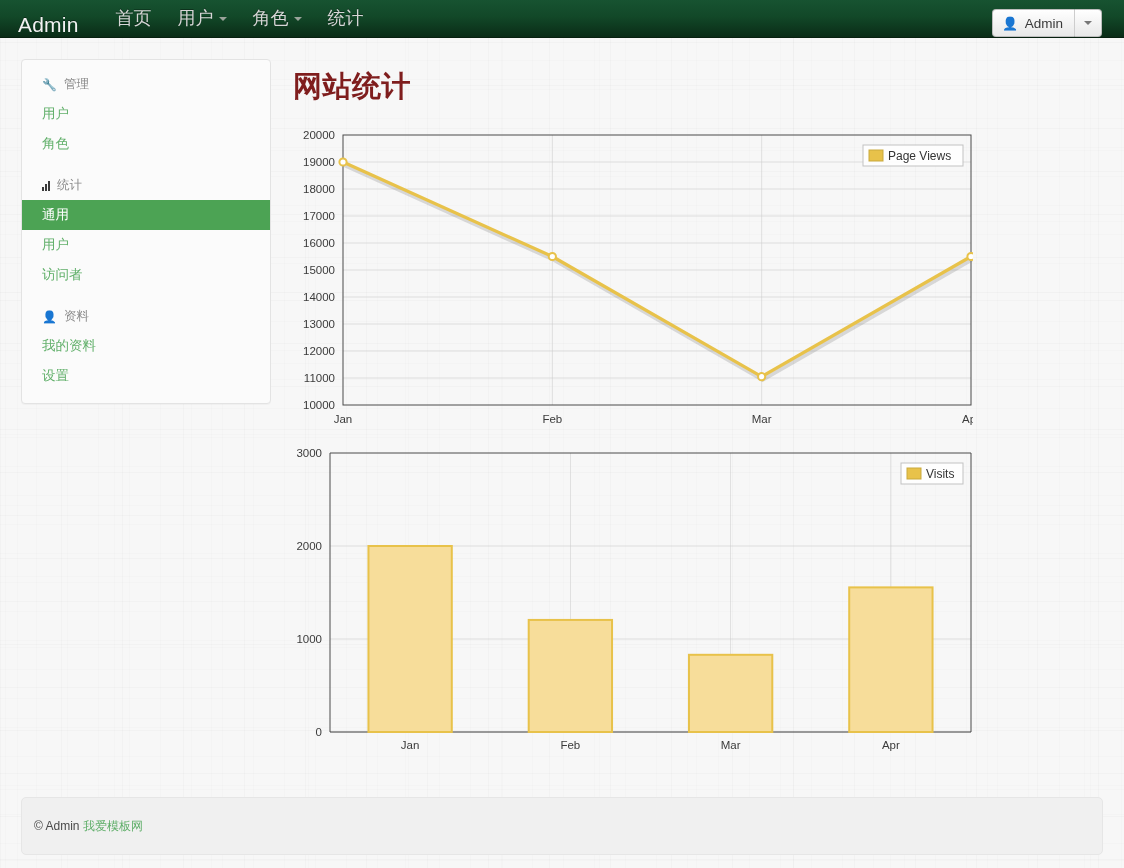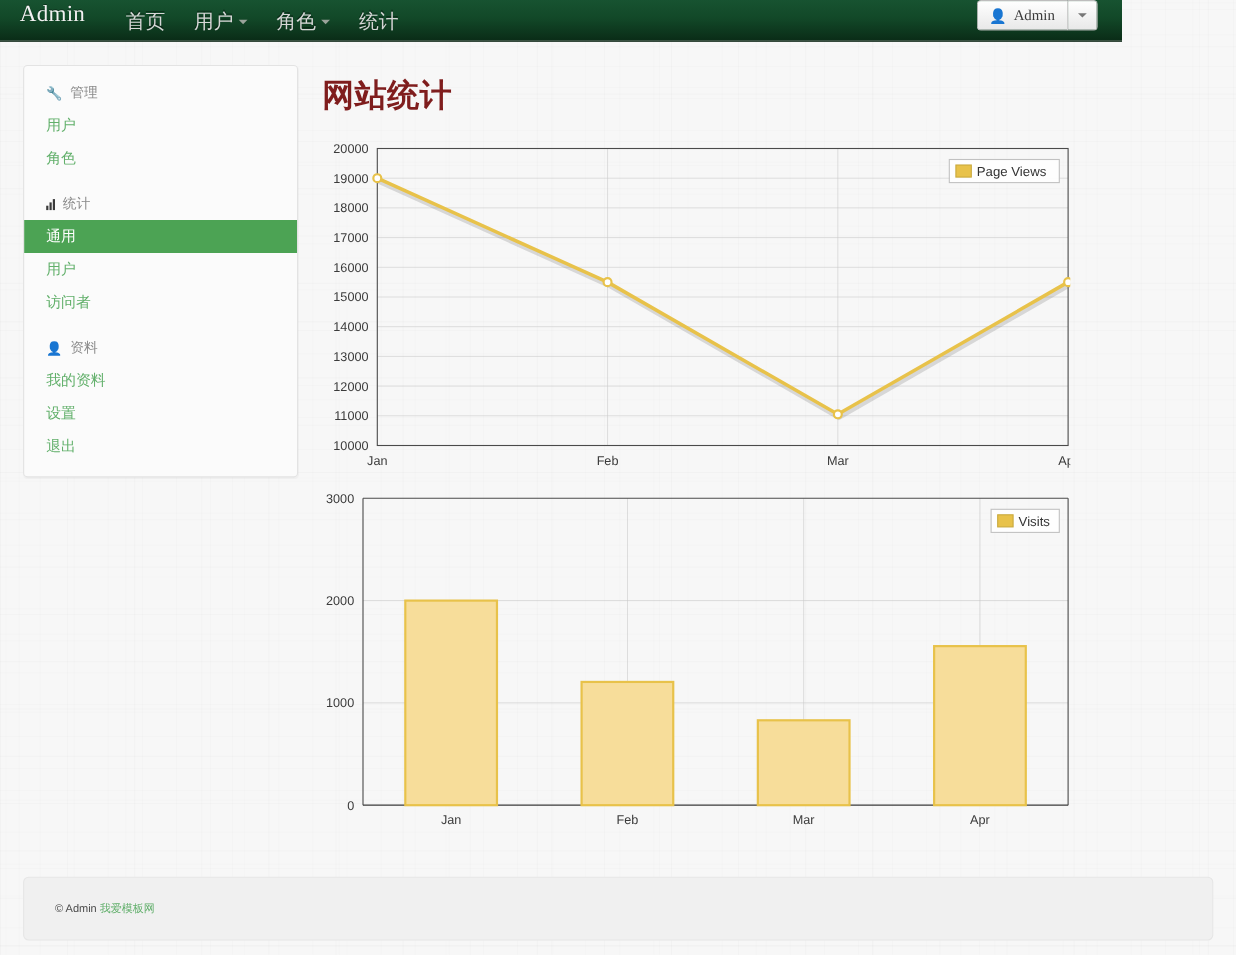--- a/index.html
+++ b/index.html
@@ -24,24 +24,24 @@
       97px 71px,
       97px 71px,
       31px 29px,
       31px 29px;
     background-position: 0 0, 0 0, 17px 9px, 17px 9px, 5px 3px, 5px 3px;
   }
 
   
   .navbar {
     position: absolute; top: 0; left: 0;
-    width: 1020px; height: 38px;
+    width: 1124px; height: 38px;
     background: linear-gradient(to bottom, #175331 0%, #124828 45%, #0a2c17 100%);
     border-bottom: 1px solid #07200f;
-    display: flex; align-items: flex-start; font-family: Liberation Serif, serif;
+    display: flex; align-items: flex-end;
   }
   .brand {
     color: #f2f2f2;
     font-size: 21px;
     margin-left: 18px;
     margin-right: 24px;
     letter-spacing: .2px;
     text-shadow: 0 -1px 0 rgba(0,0,0,.4);
   }
   .nav-items { display: flex; align-items: center; height: 38px; }
@@ -159,23 +159,23 @@
   .footer {
     position: absolute;
     left: 21px; top: 797px;
     width: 1082px; height: 58px;
     background: #f0f0f0;
     border: 1px solid #e6e6e6;
     border-radius: 5px;
     display: flex; align-items: center;
   }
   .footer-text {
-    font-size: 10px;
+    font-size: 12px;
     color: #4a4a4a;
-    margin-left: 28px;
+    margin-left: 12px;
   }
   .footer-link { color: #5fae69; text-decoration: none; cursor: pointer; }
 </style>
 </head>
 <body>
 
 <div class="navbar">
   <div class="brand">Admin</div>
   <div class="nav-items">
     <div class="nav-item">
@@ -230,21 +230,20 @@
   <a class="side-link">访问者</a>
 
   <div class="spacer"></div>
 
   <div class="nav-header">
     <span class="hicon">👤</span>
     <span>资料</span>
   </div>
   <a class="side-link">我的资料</a>
   <a class="side-link">设置</a>
-  <a class="side-link">退出</a>
 </div>
 
 <div class="main">
   <div class="page-title">网站统计</div>
 
   <div class="chart-wrap">
     <svg class="chart-svg" id="line-chart" width="680" height="300">
         <text x="42" y="280" text-anchor="end" font-family="&quot;Liberation Sans&quot;, sans-serif" font-size="11.5" fill="#3b3b3b">10000</text>
         <line x1="50" y1="249" x2="678" y2="249" stroke="#c9c9c9" stroke-width="0.7" opacity="0.75"></line>
         <text x="42" y="253" text-anchor="end" font-family="&quot;Liberation Sans&quot;, sans-serif" font-size="11.5" fill="#3b3b3b">11000</text>

